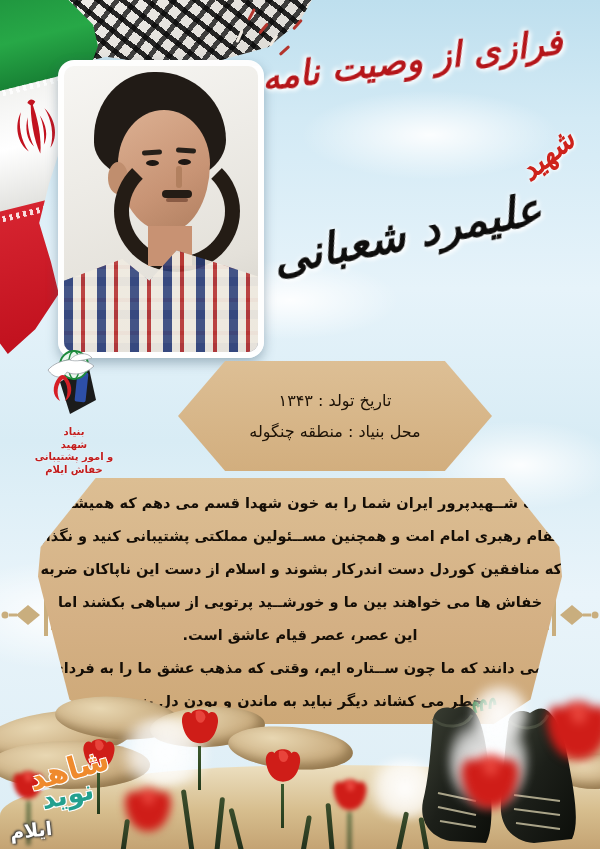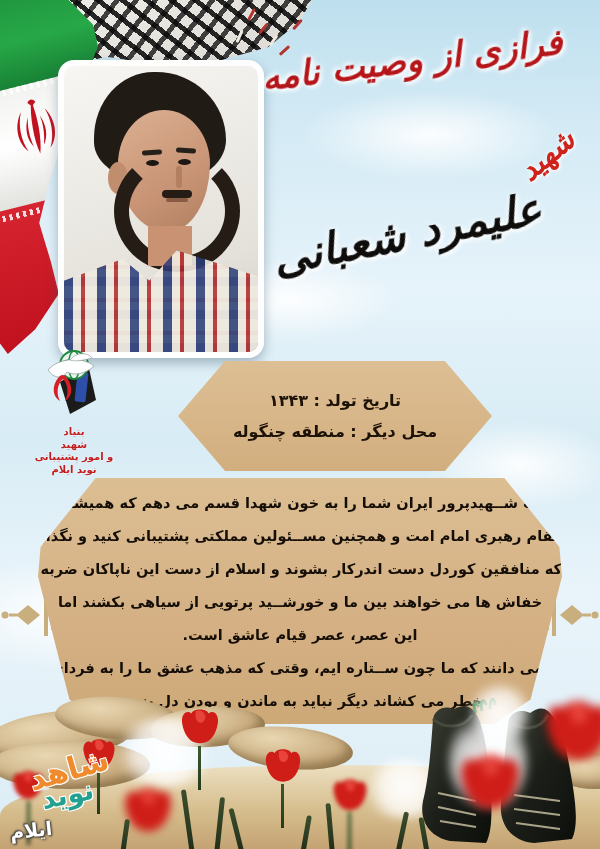--- a/index.html
+++ b/index.html
@@ -68,21 +68,21 @@
   
   .foundation{position:absolute;left:14px;top:348px;width:120px;text-align:center;}
   .foundation svg{width:88px;height:74px;}
   .foundation-line{direction:rtl;color:#c21c1c;font-size:10px;font-weight:bold;line-height:12.5px;
     text-shadow:0 0 2px rgba(255,255,255,.9);}
   
   .info-box{position:absolute;left:178px;top:361px;width:314px;height:110px;
     background:linear-gradient(180deg,#ddbf95,#d2ae7e);
     clip-path:polygon(15% 0,85% 0,100% 50%,85% 100%,15% 100%,0 50%);
     display:flex;flex-direction:column;justify-content:center;text-align:center;direction:rtl;}
-  .info-line{font-size:16px;font-weight:bold;color:#1d1206;line-height:31px;}
+  .info-line{font-size:16px;font-weight:normal;color:#1d1206;line-height:31px;}
   
   .ornament{position:absolute;top:586px;width:66px;height:58px;}
   .ornament.right{right:0;transform:scaleX(-1);}
   .ornament.left{left:0;}
   
   .will-box{position:absolute;left:38px;top:478px;width:524px;height:244px;
     background:linear-gradient(180deg,#dcbe93,#d4b084 60%,#cda877);
     clip-path:polygon(11% 0,89% 0,99.5% 28%,100% 40%,94% 90%,87% 100%,13% 100%,6% 90%,0 40%,0.5% 28%);
     display:flex;flex-direction:column;justify-content:center;padding-top:2px;}
   .will-line{direction:rtl;text-align:center;font-size:14.5px;font-weight:bold;color:#150e06;
@@ -179,26 +179,26 @@
       <ellipse cx="44" cy="17" rx="14" ry="5.5" fill="none" stroke="#1d8a3c" stroke-width="1.4"></ellipse>
       <ellipse cx="44" cy="17" rx="5.5" ry="14" fill="none" stroke="#1d8a3c" stroke-width="1.4"></ellipse>
       <line x1="30" y1="17" x2="58" y2="17" stroke="#1d8a3c" stroke-width="1.4"></line>
       <path d="M18 22 C28 10 52 8 64 18 C56 26 44 28 37 24 C33 31 24 31 18 22 Z" fill="#ffffff" stroke="#9aa0a6" stroke-width="0.8"></path>
       <path d="M40 12 C46 4 58 4 62 10 C54 12 46 14 40 12 Z" fill="#ffffff" stroke="#9aa0a6" stroke-width="0.7"></path>
       <path d="M28 30 C22 38 22 48 30 53 C26 46 27 36 33 31 C38 36 39 46 35 53 C43 48 43 38 37 30 C34 26 31 26 28 30 Z" fill="#d61f26"></path>
     </svg>
     <div class="foundation-line">بنیاد</div>
     <div class="foundation-line">شهید</div>
     <div class="foundation-line">و امور پشتیبانی</div>
-    <div class="foundation-line">نوید ایلام</div>
+    <div class="foundation-line">خفاش ایلام</div>
   </div>
 
   <div class="info-box">
     <div class="info-line">تاریخ تولد : ۱۳۴۳</div>
-    <div class="info-line">محل دیگر : منطقه چنگوله</div>
+    <div class="info-line">محل بنیاد : منطقه چنگوله</div>
   </div>
 
   <div class="ornament left">
     <svg viewBox="0 0 66 58">
       <circle cx="5" cy="29" r="3.5" fill="#c9ae7e"></circle>
       <polygon points="16,29 28,19 40,29 28,39" fill="#c9ae7e"></polygon>
       <rect x="44" y="8" width="4" height="42" fill="#c9ae7e"></rect>
       <rect x="51" y="14" width="4" height="30" fill="#c9ae7e"></rect>
       <rect x="58" y="4" width="4" height="50" fill="#c9ae7e"></rect>
       <rect x="9" y="27.5" width="8" height="3" fill="#c9ae7e"></rect>

